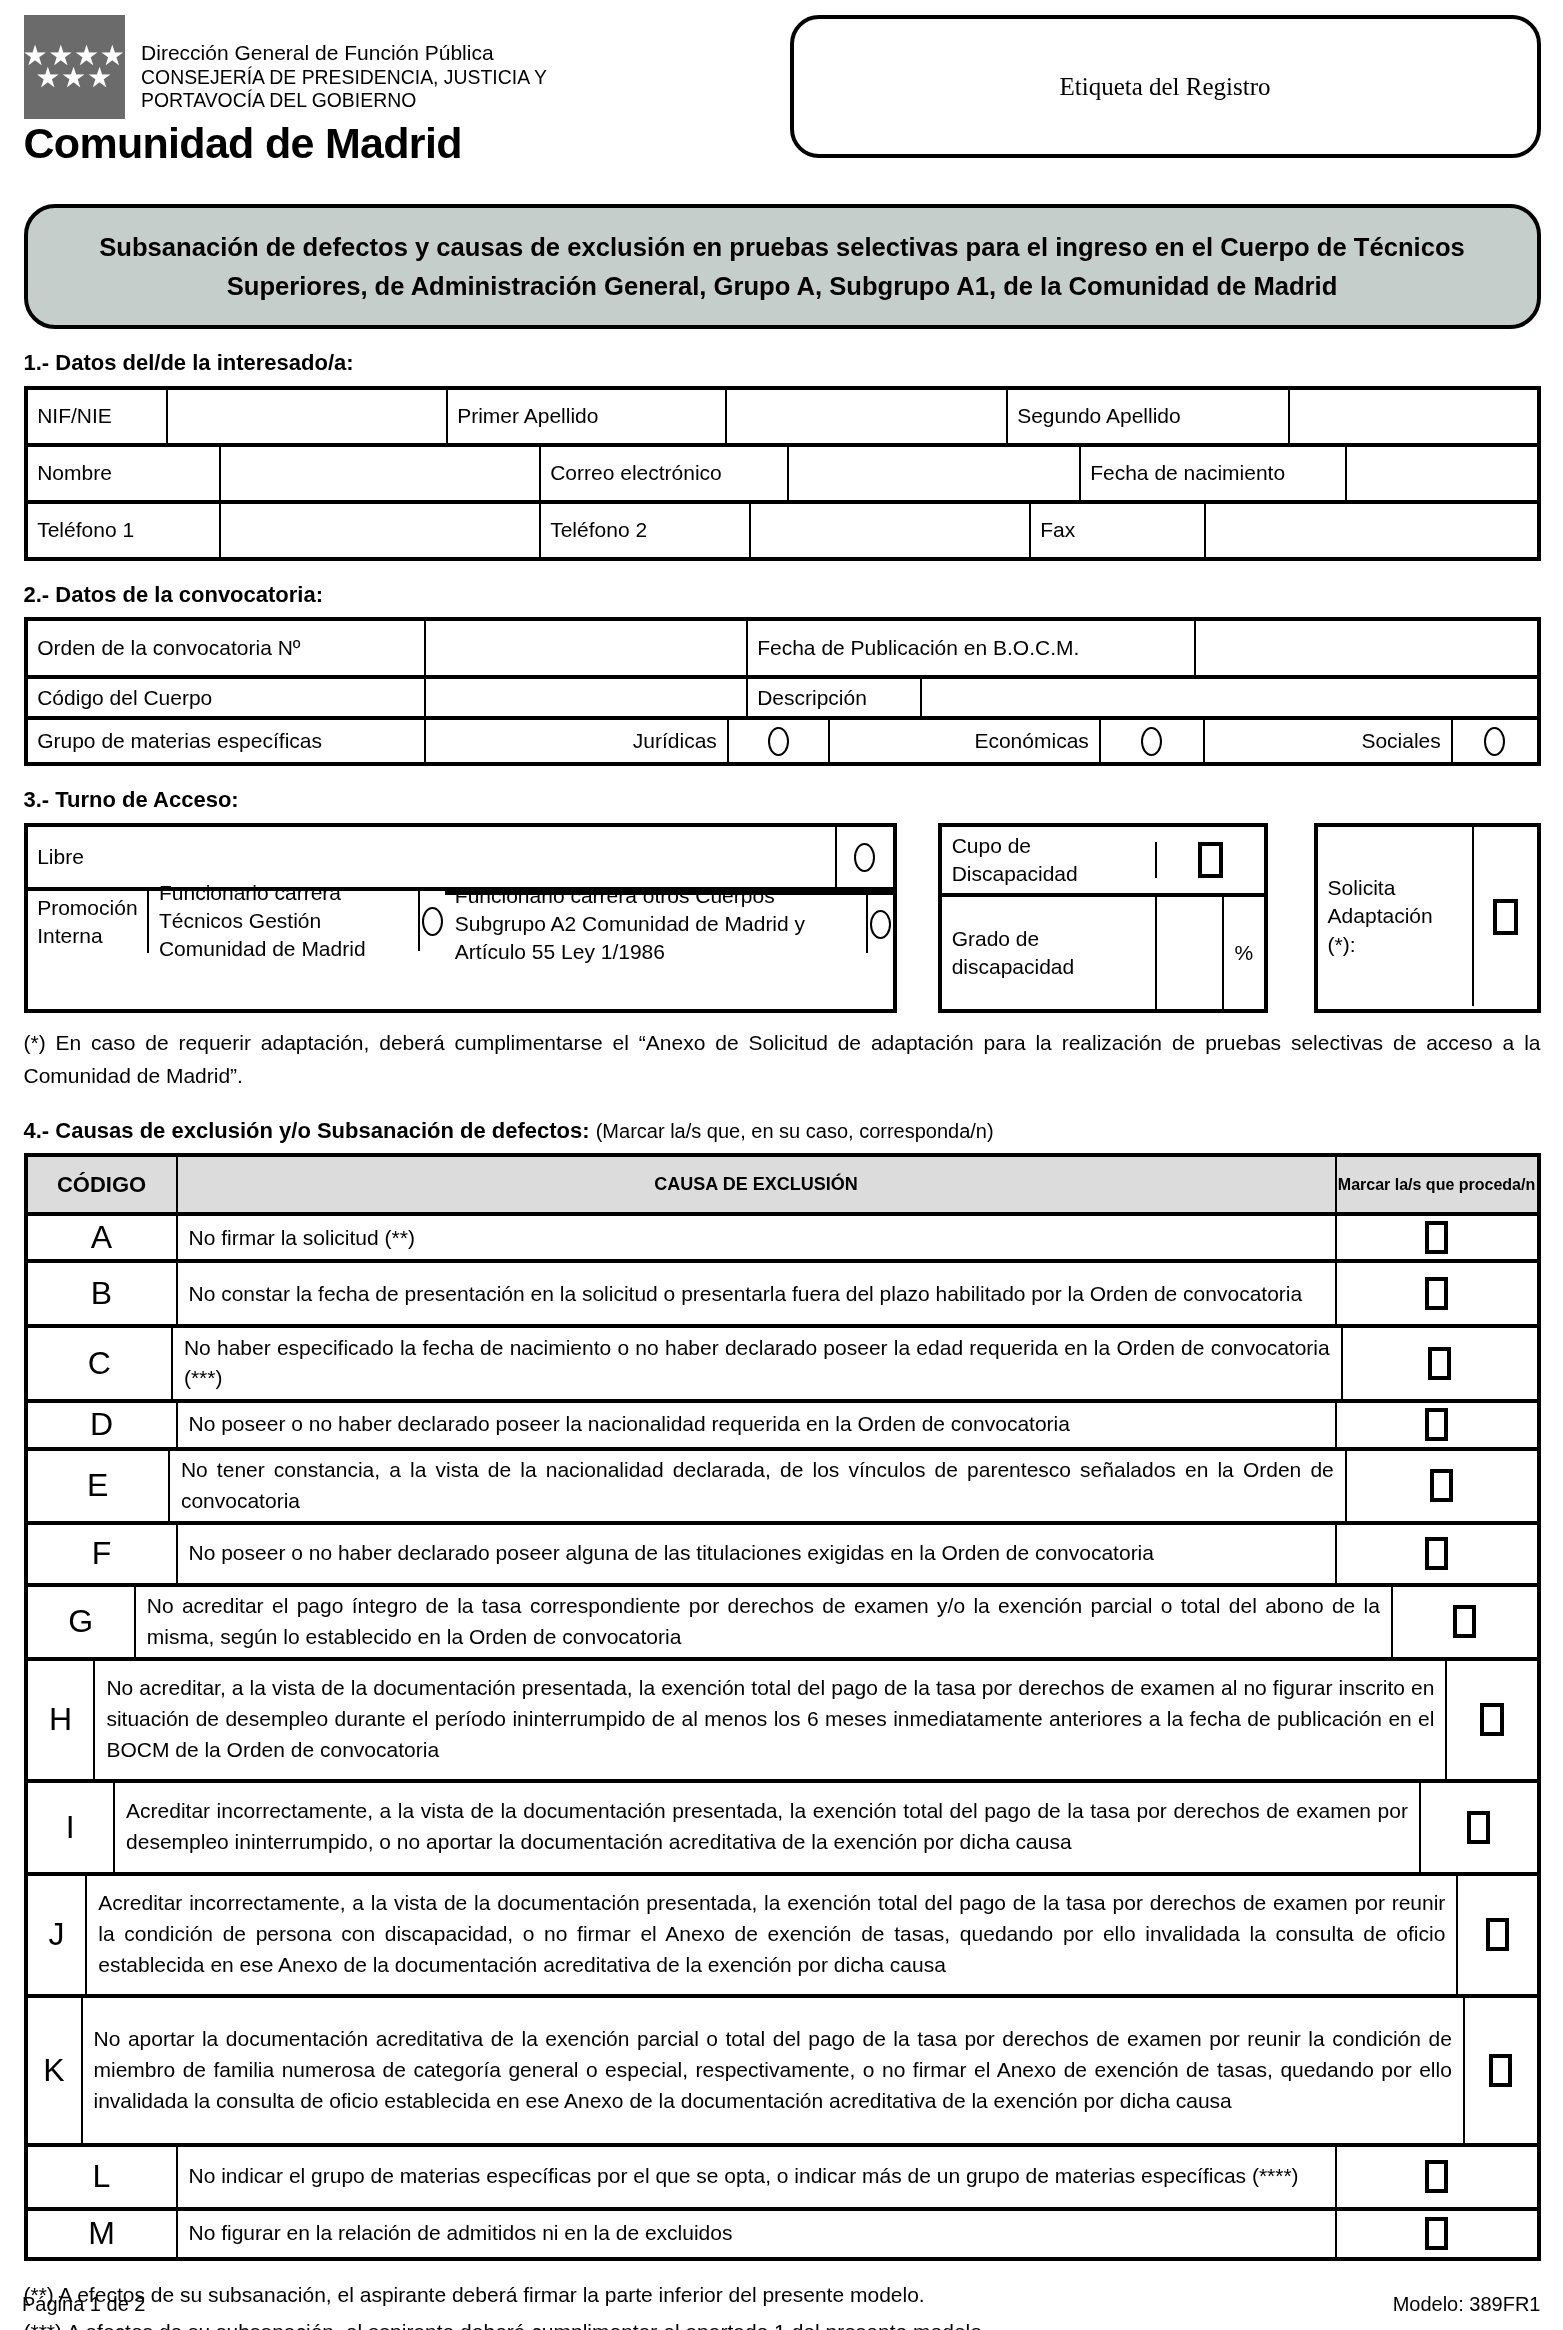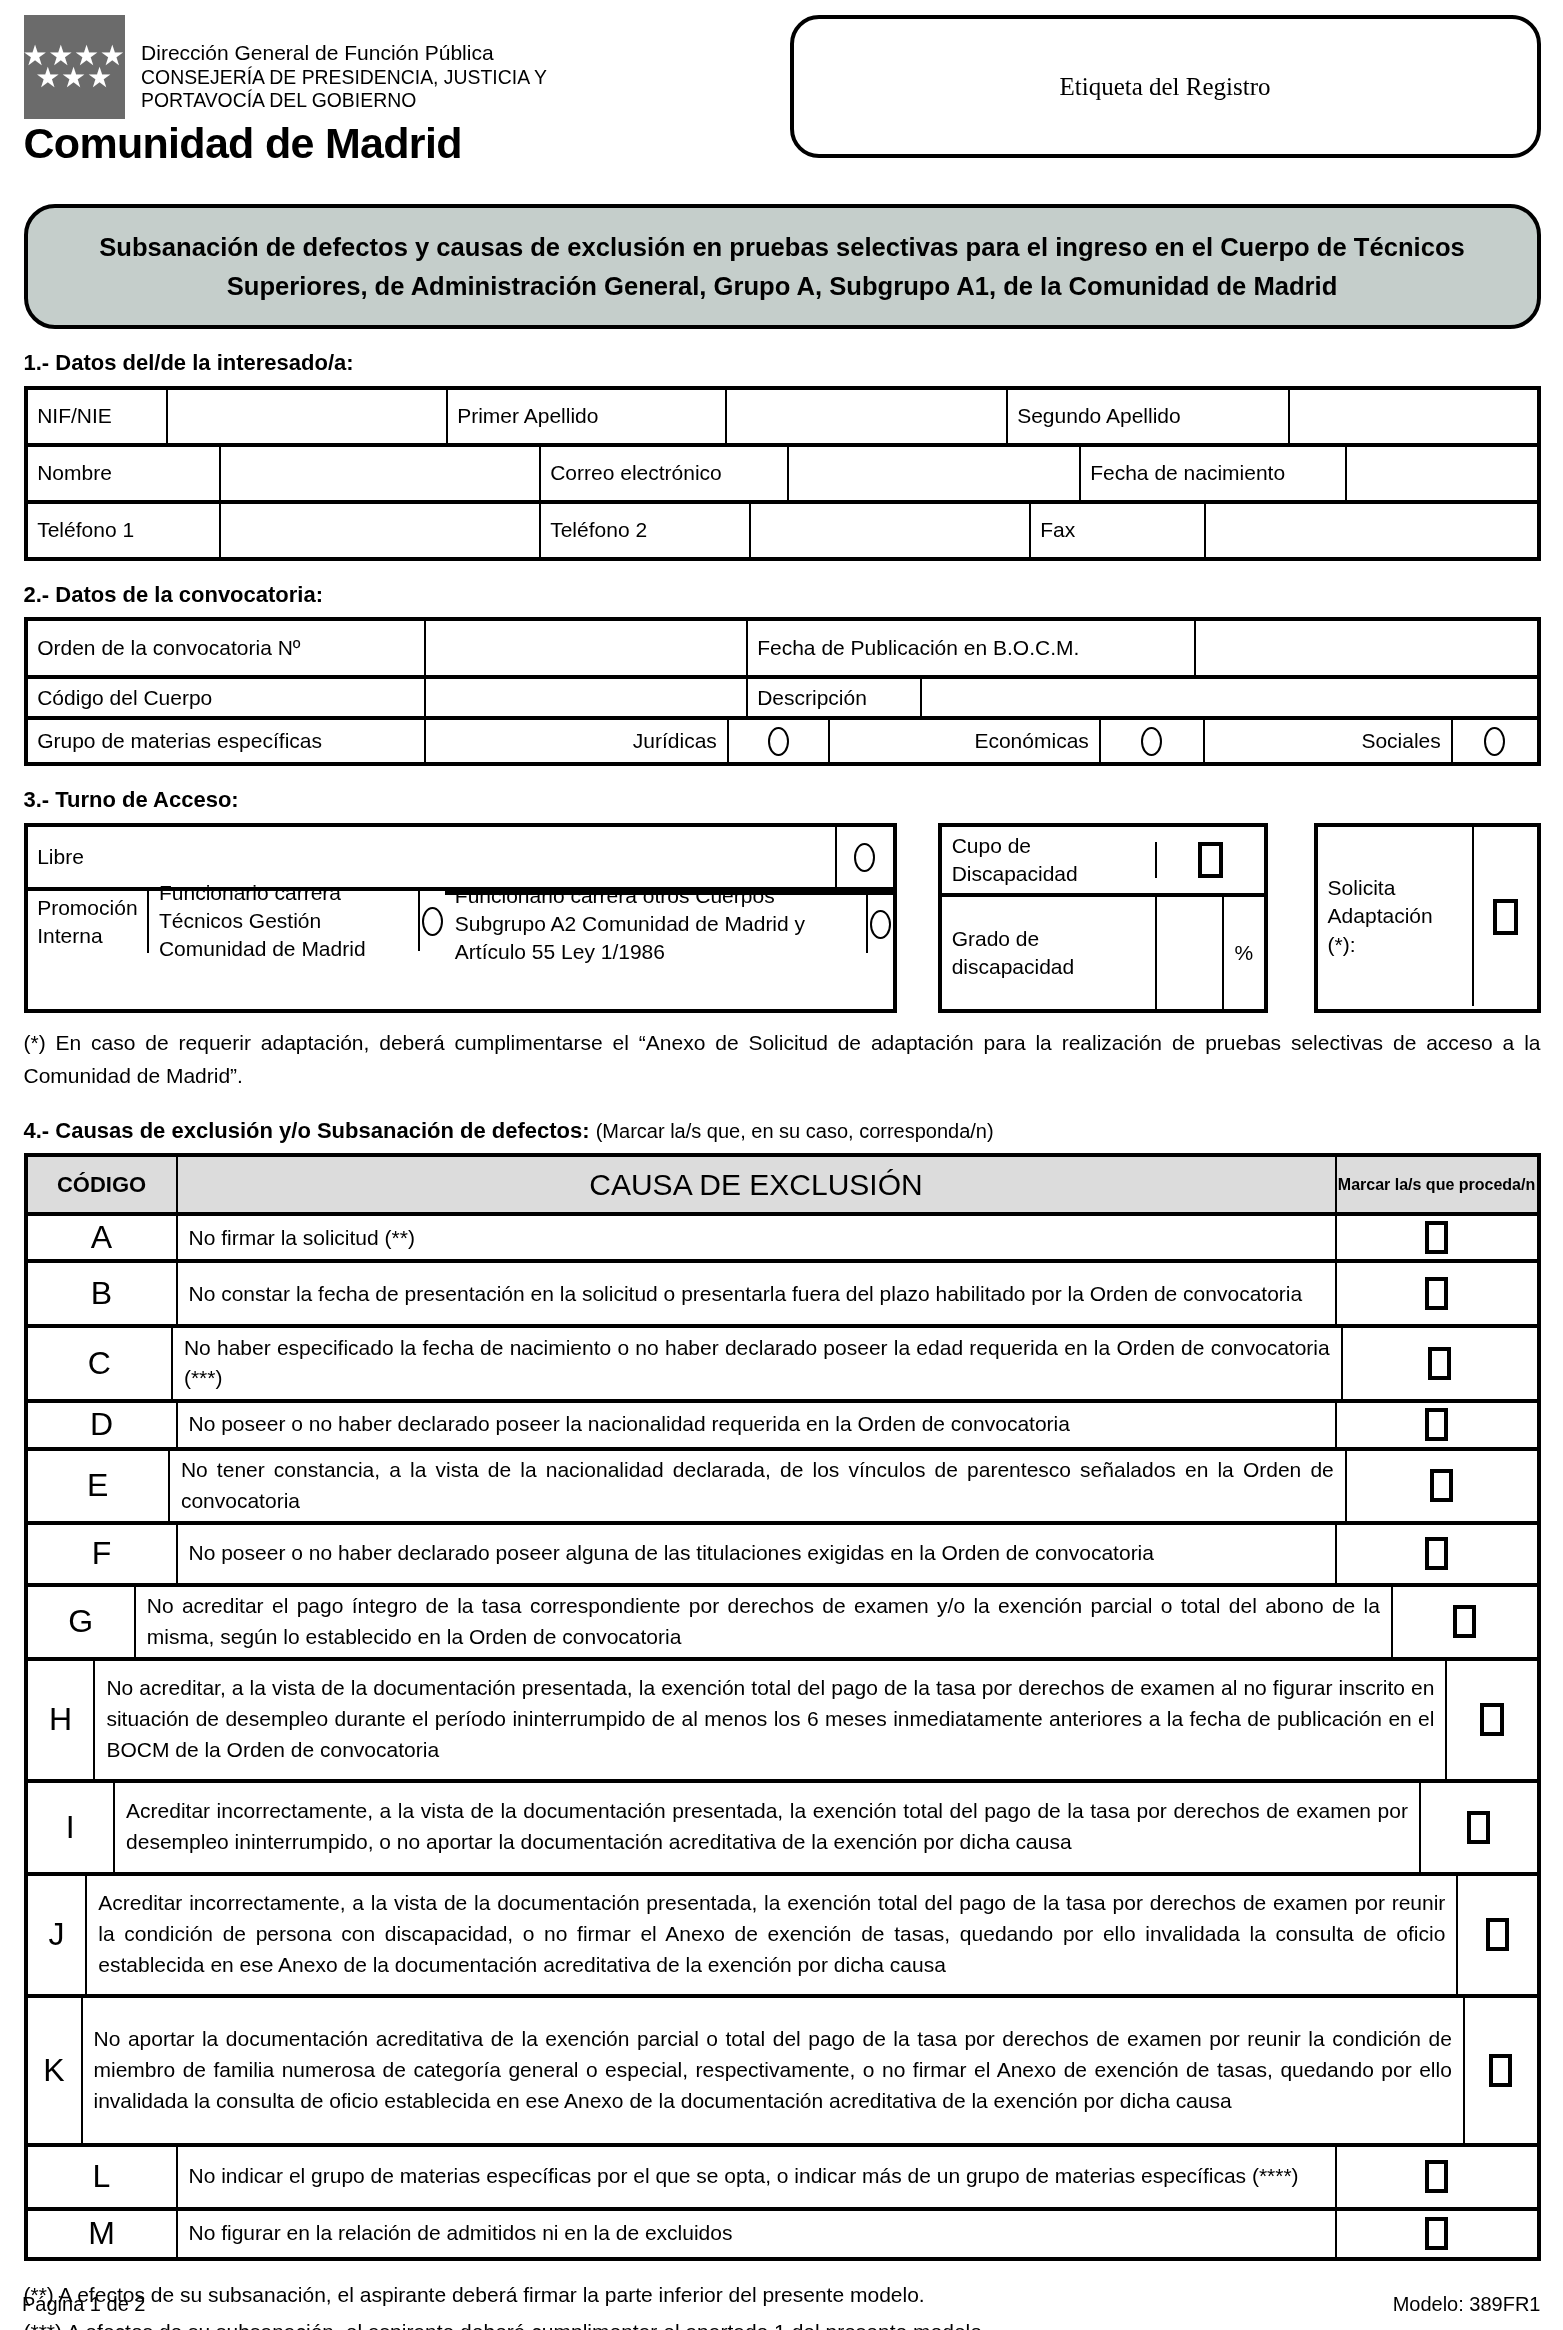--- a/index.html
+++ b/index.html
@@ -69,21 +69,21 @@
   .fnote{font-size:21px;line-height:1.6;text-align:justify;margin-top:12.5px;}
   
   .t4{margin-top:4px;}
   .t4 .frow + .frow{border-top:4.2px solid #000;}
   .t4 .code-col{width:148px;justify-content:center;font-size:32px;padding:0;}
   .t4 .cause-col{flex:1 1 auto;padding:4.2px 11px;}
   .t4 .cause-col .jtxt{width:100%;text-align:justify;font-size:21px;line-height:1.47;}
   .t4 .mark-col{width:202px;justify-content:center;padding:0;}
   .t4 .head{background:#dcdcdc;height:55px;}
   .t4 .head .code-col{font-size:22px;font-weight:bold;}
-  .t4 .head .cause-col{justify-content:center;font-size:30px;font-weight:normal;}
+  .t4 .head .cause-col{justify-content:center;font-size:18px;font-weight:bold;}
   .t4 .head .mark-col{font-size:16px;font-weight:bold;text-align:center;line-height:1.25;}
   .rA{min-height:43px;} .rB{min-height:61px;} .rC{min-height:61px;} .rD{min-height:44px;}
   .rE{min-height:58px;} .rF{min-height:58px;} .rG{min-height:60px;} .rH{min-height:118px;}
   .rI{min-height:89px;} .rJ{min-height:118px;} .rK{min-height:145px;} .rL{min-height:60px;}
   .rM{min-height:46px;}
   
   .bottom-notes{margin-top:18px;font-size:21px;line-height:1.5;}
   .bottom-notes div{margin-bottom:5.5px;}
   .pfooter{position:absolute;left:22px;right:23.5px;bottom:14px;display:flex;justify-content:space-between;font-size:20px;margin-top:36px;}
 </style>

